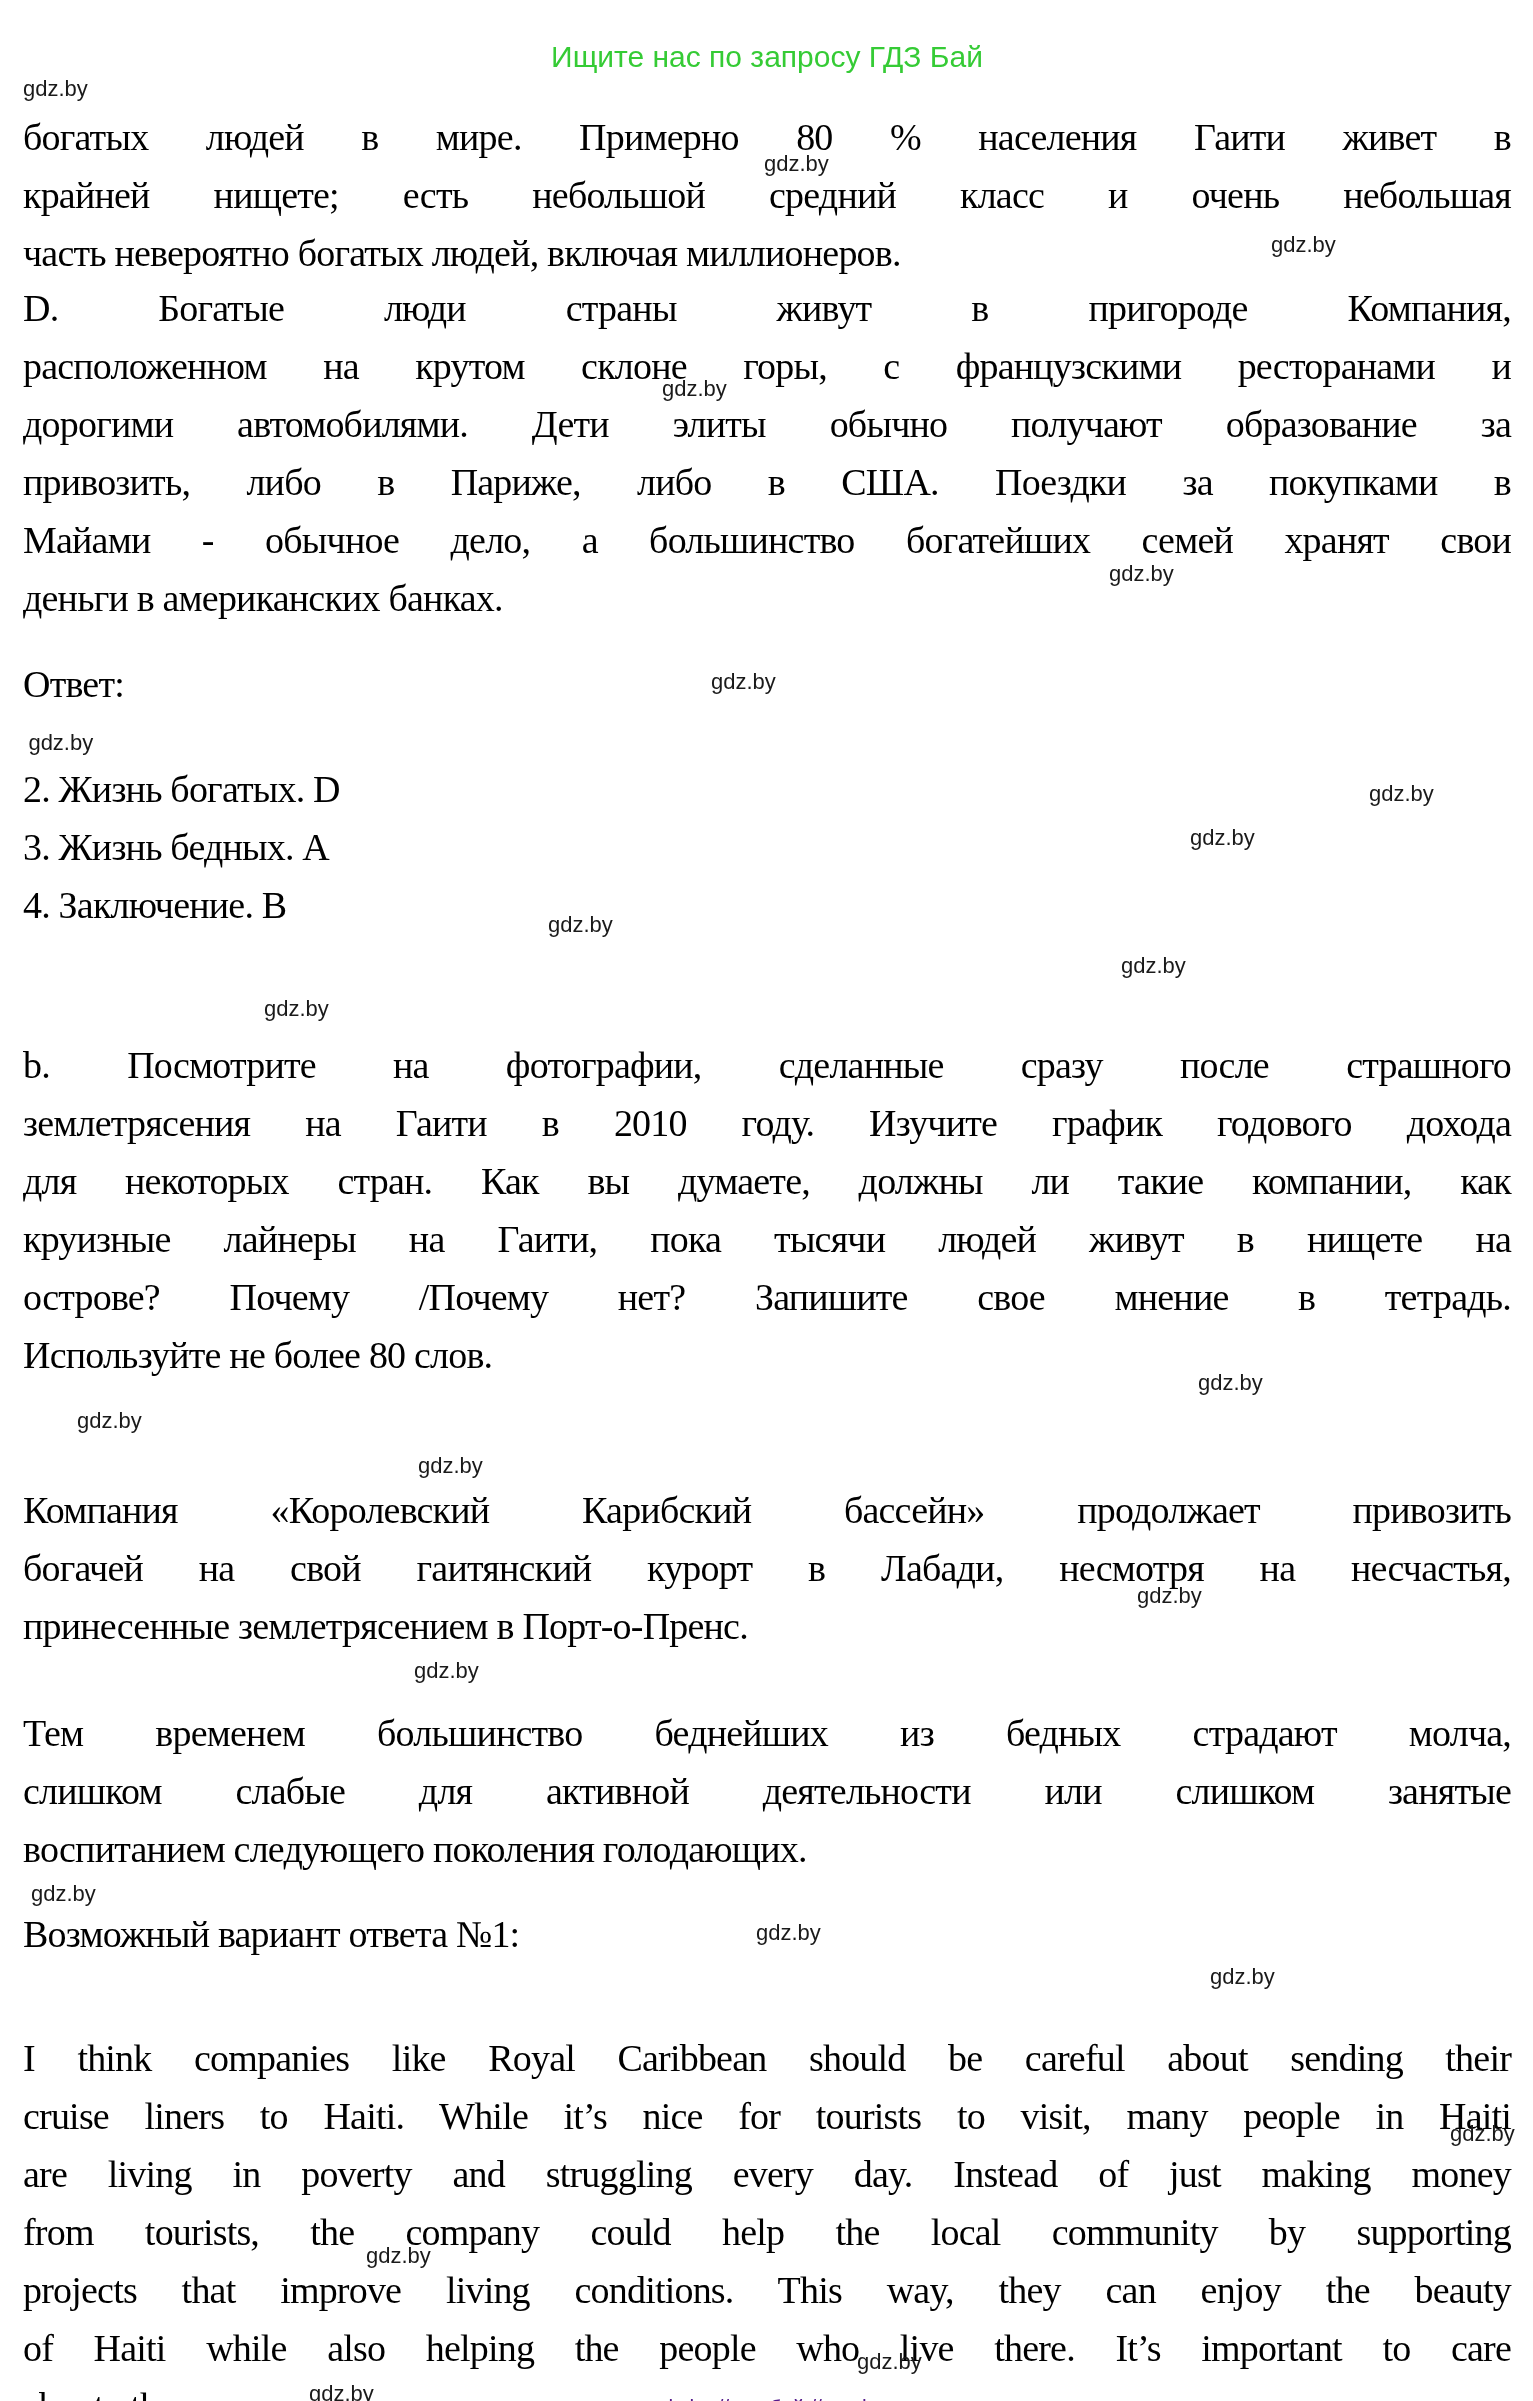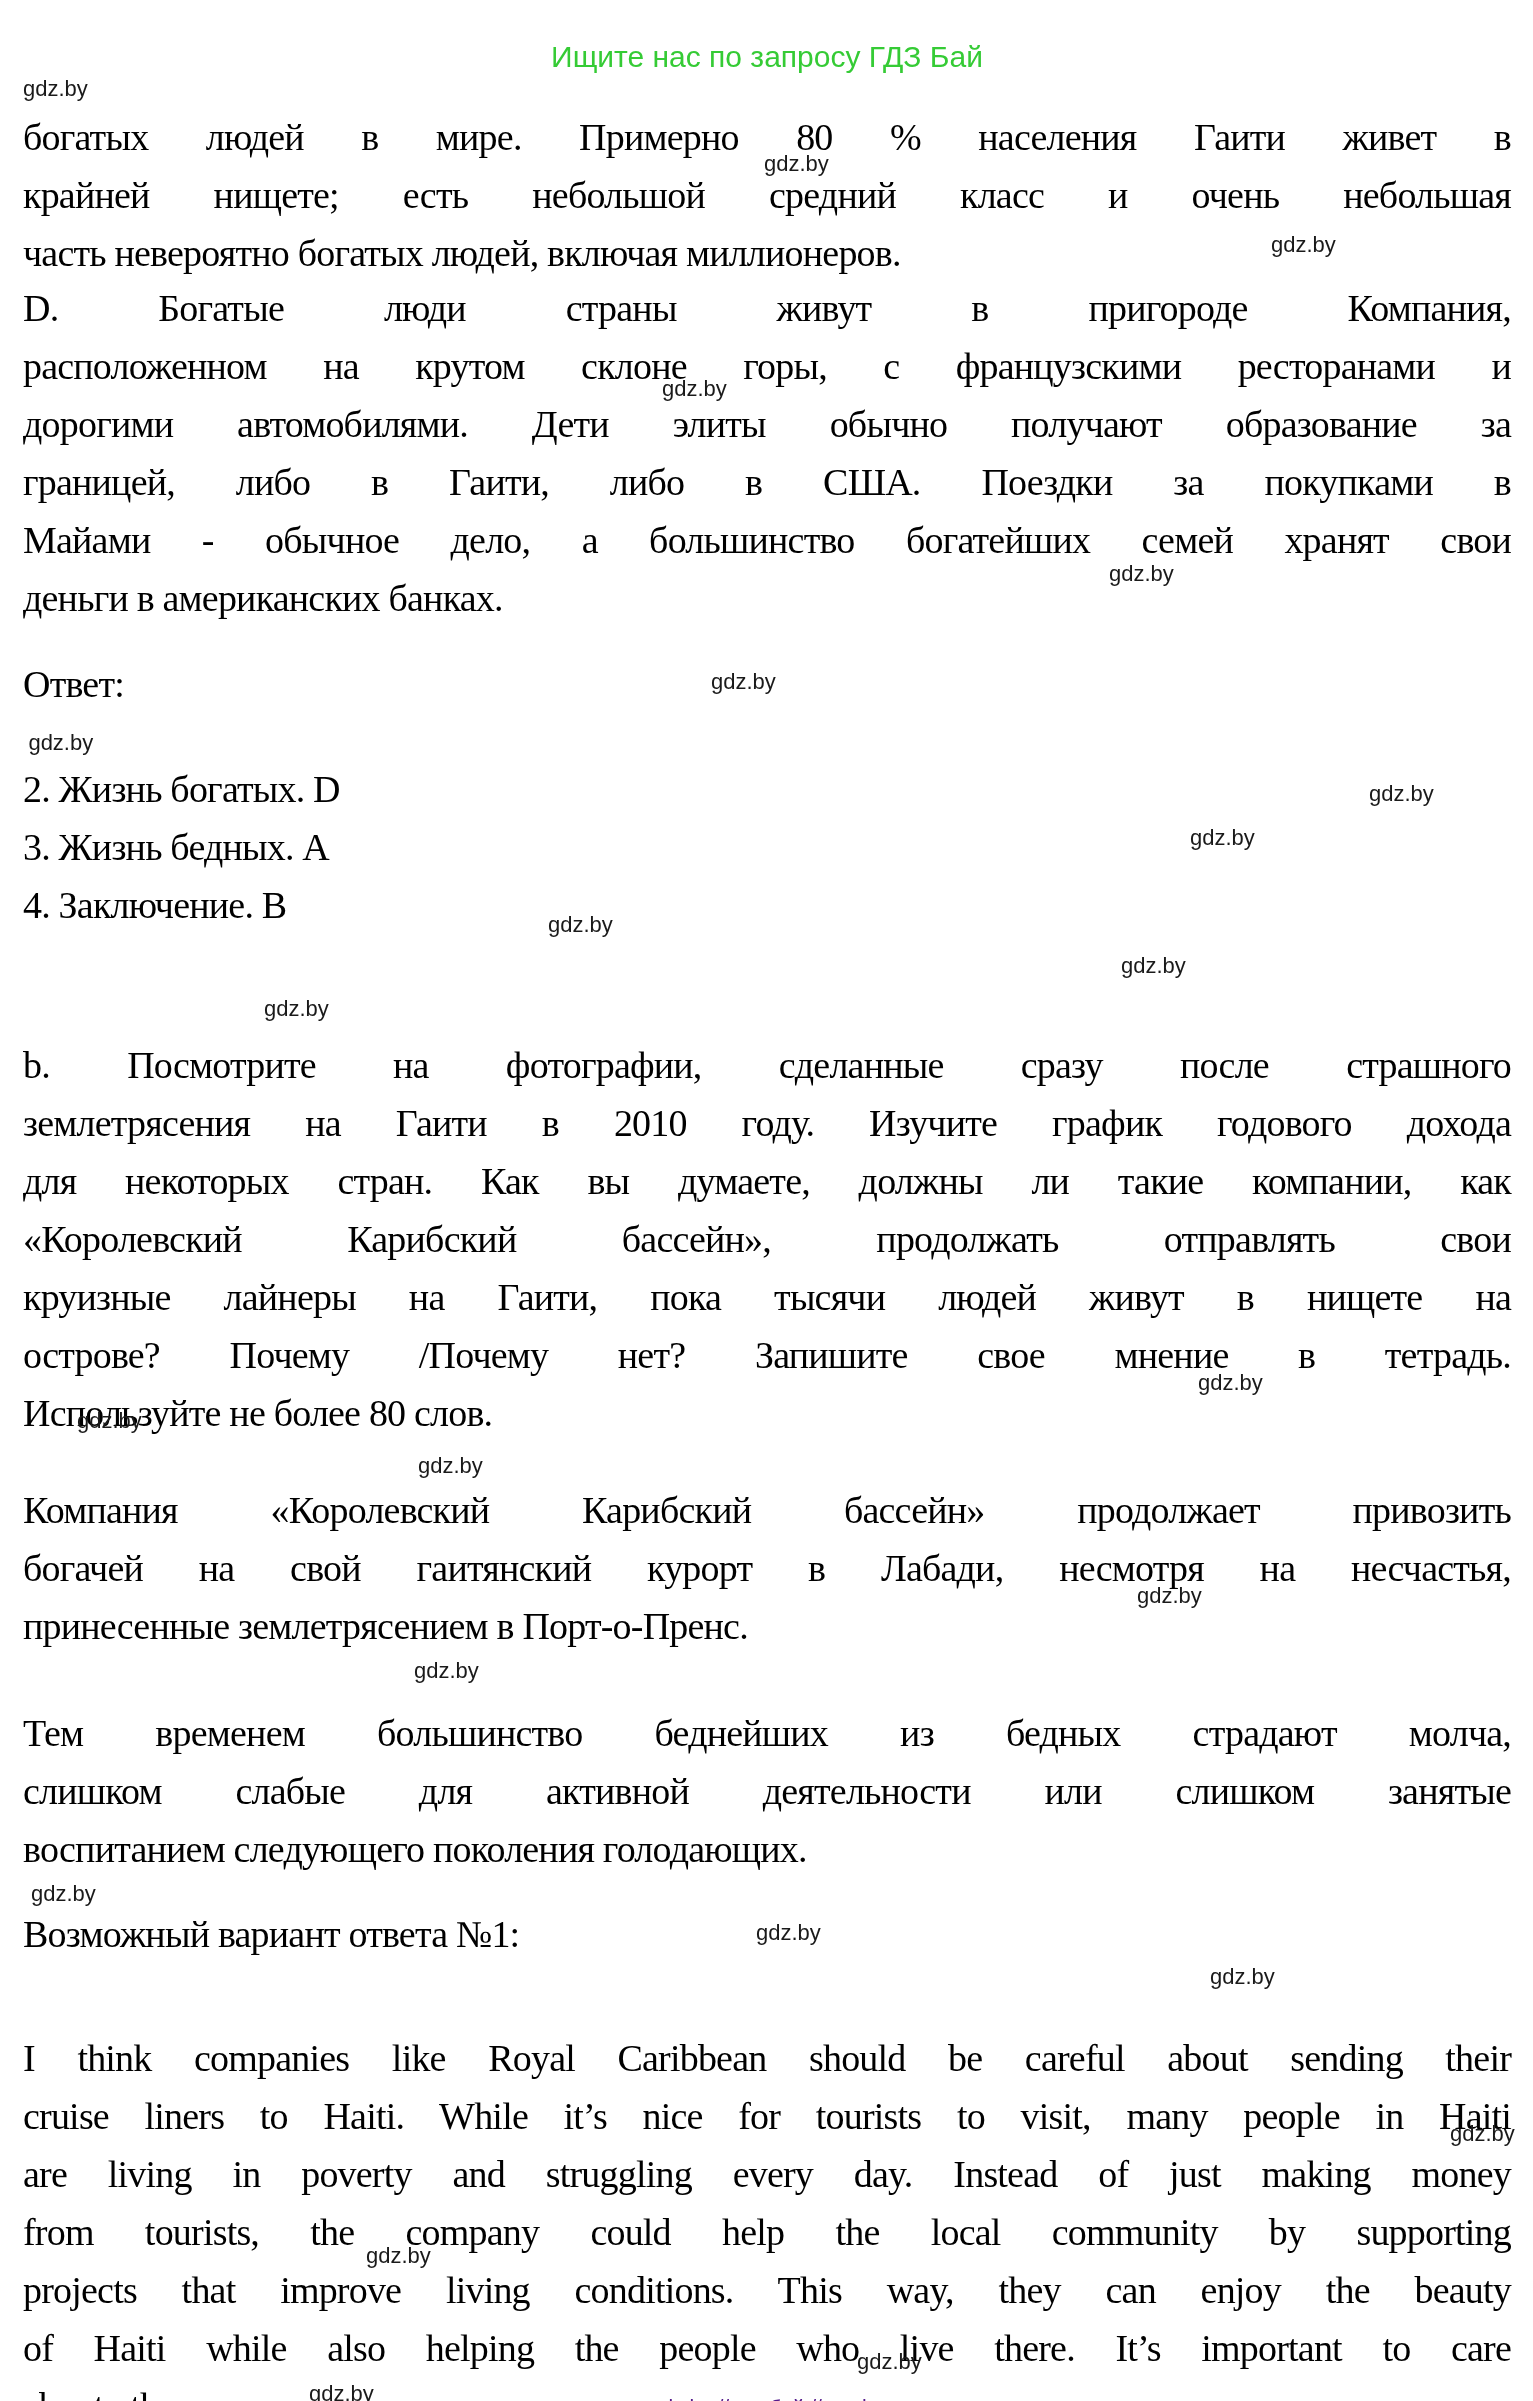--- a/index.html
+++ b/index.html
@@ -78,38 +78,37 @@
   <div class="para" style="top: 73px;">
     <div class="line just">богатых людей в мире. Примерно 80 % населения Гаити живет в</div>
     <div class="line just">крайней нищете; есть небольшой средний класс и очень небольшая</div>
     <div class="line">часть невероятно богатых людей, включая миллионеров.</div>
   </div>
 
   <div class="para" style="top: 244px;">
     <div class="line just">D. Богатые люди страны живут в пригороде Компания,</div>
     <div class="line just">расположенном на крутом склоне горы, с французскими ресторанами и</div>
     <div class="line just">дорогими автомобилями. Дети элиты обычно получают образование за</div>
-    <div class="line just">границей, либо в Гаити, либо в США. Поездки за покупками в</div>
+    <div class="line just">привозить, либо в Париже, либо в США. Поездки за покупками в</div>
     <div class="line just">Майами - обычное дело, а большинство богатейших семей хранят свои</div>
     <div class="line">деньги в американских банках.</div>
   </div>
 
   <div class="heading" style="top: 627px;">Ответ:</div>
 
   <div class="list" style="top: 725px;">
     <div class="line">2. Жизнь богатых. D</div>
     <div class="line">3. Жизнь бедных. А</div>
     <div class="line">4. Заключение. В</div>
   </div>
 
   <div class="para" style="top: 1001px;">
     <div class="line just">b. Посмотрите на фотографии, сделанные сразу после страшного</div>
     <div class="line just">землетрясения на Гаити в 2010 году. Изучите график годового дохода</div>
     <div class="line just">для некоторых стран. Как вы думаете, должны ли такие компании, как</div>
-    <div class="line just">«Королевский Карибский бассейн», продолжать отправлять свои</div>
     <div class="line just">круизные лайнеры на Гаити, пока тысячи людей живут в нищете на</div>
     <div class="line just">острове? Почему /Почему нет? Запишите свое мнение в тетрадь.</div>
     <div class="line">Используйте не более 80 слов.</div>
   </div>
 
   <div class="para" style="top: 1446px;">
     <div class="line just">Компания «Королевский Карибский бассейн» продолжает привозить</div>
     <div class="line just">богачей на свой гаитянский курорт в Лабади, несмотря на несчастья,</div>
     <div class="line">принесенные землетрясением в Порт-о-Пренс.</div>
   </div>

